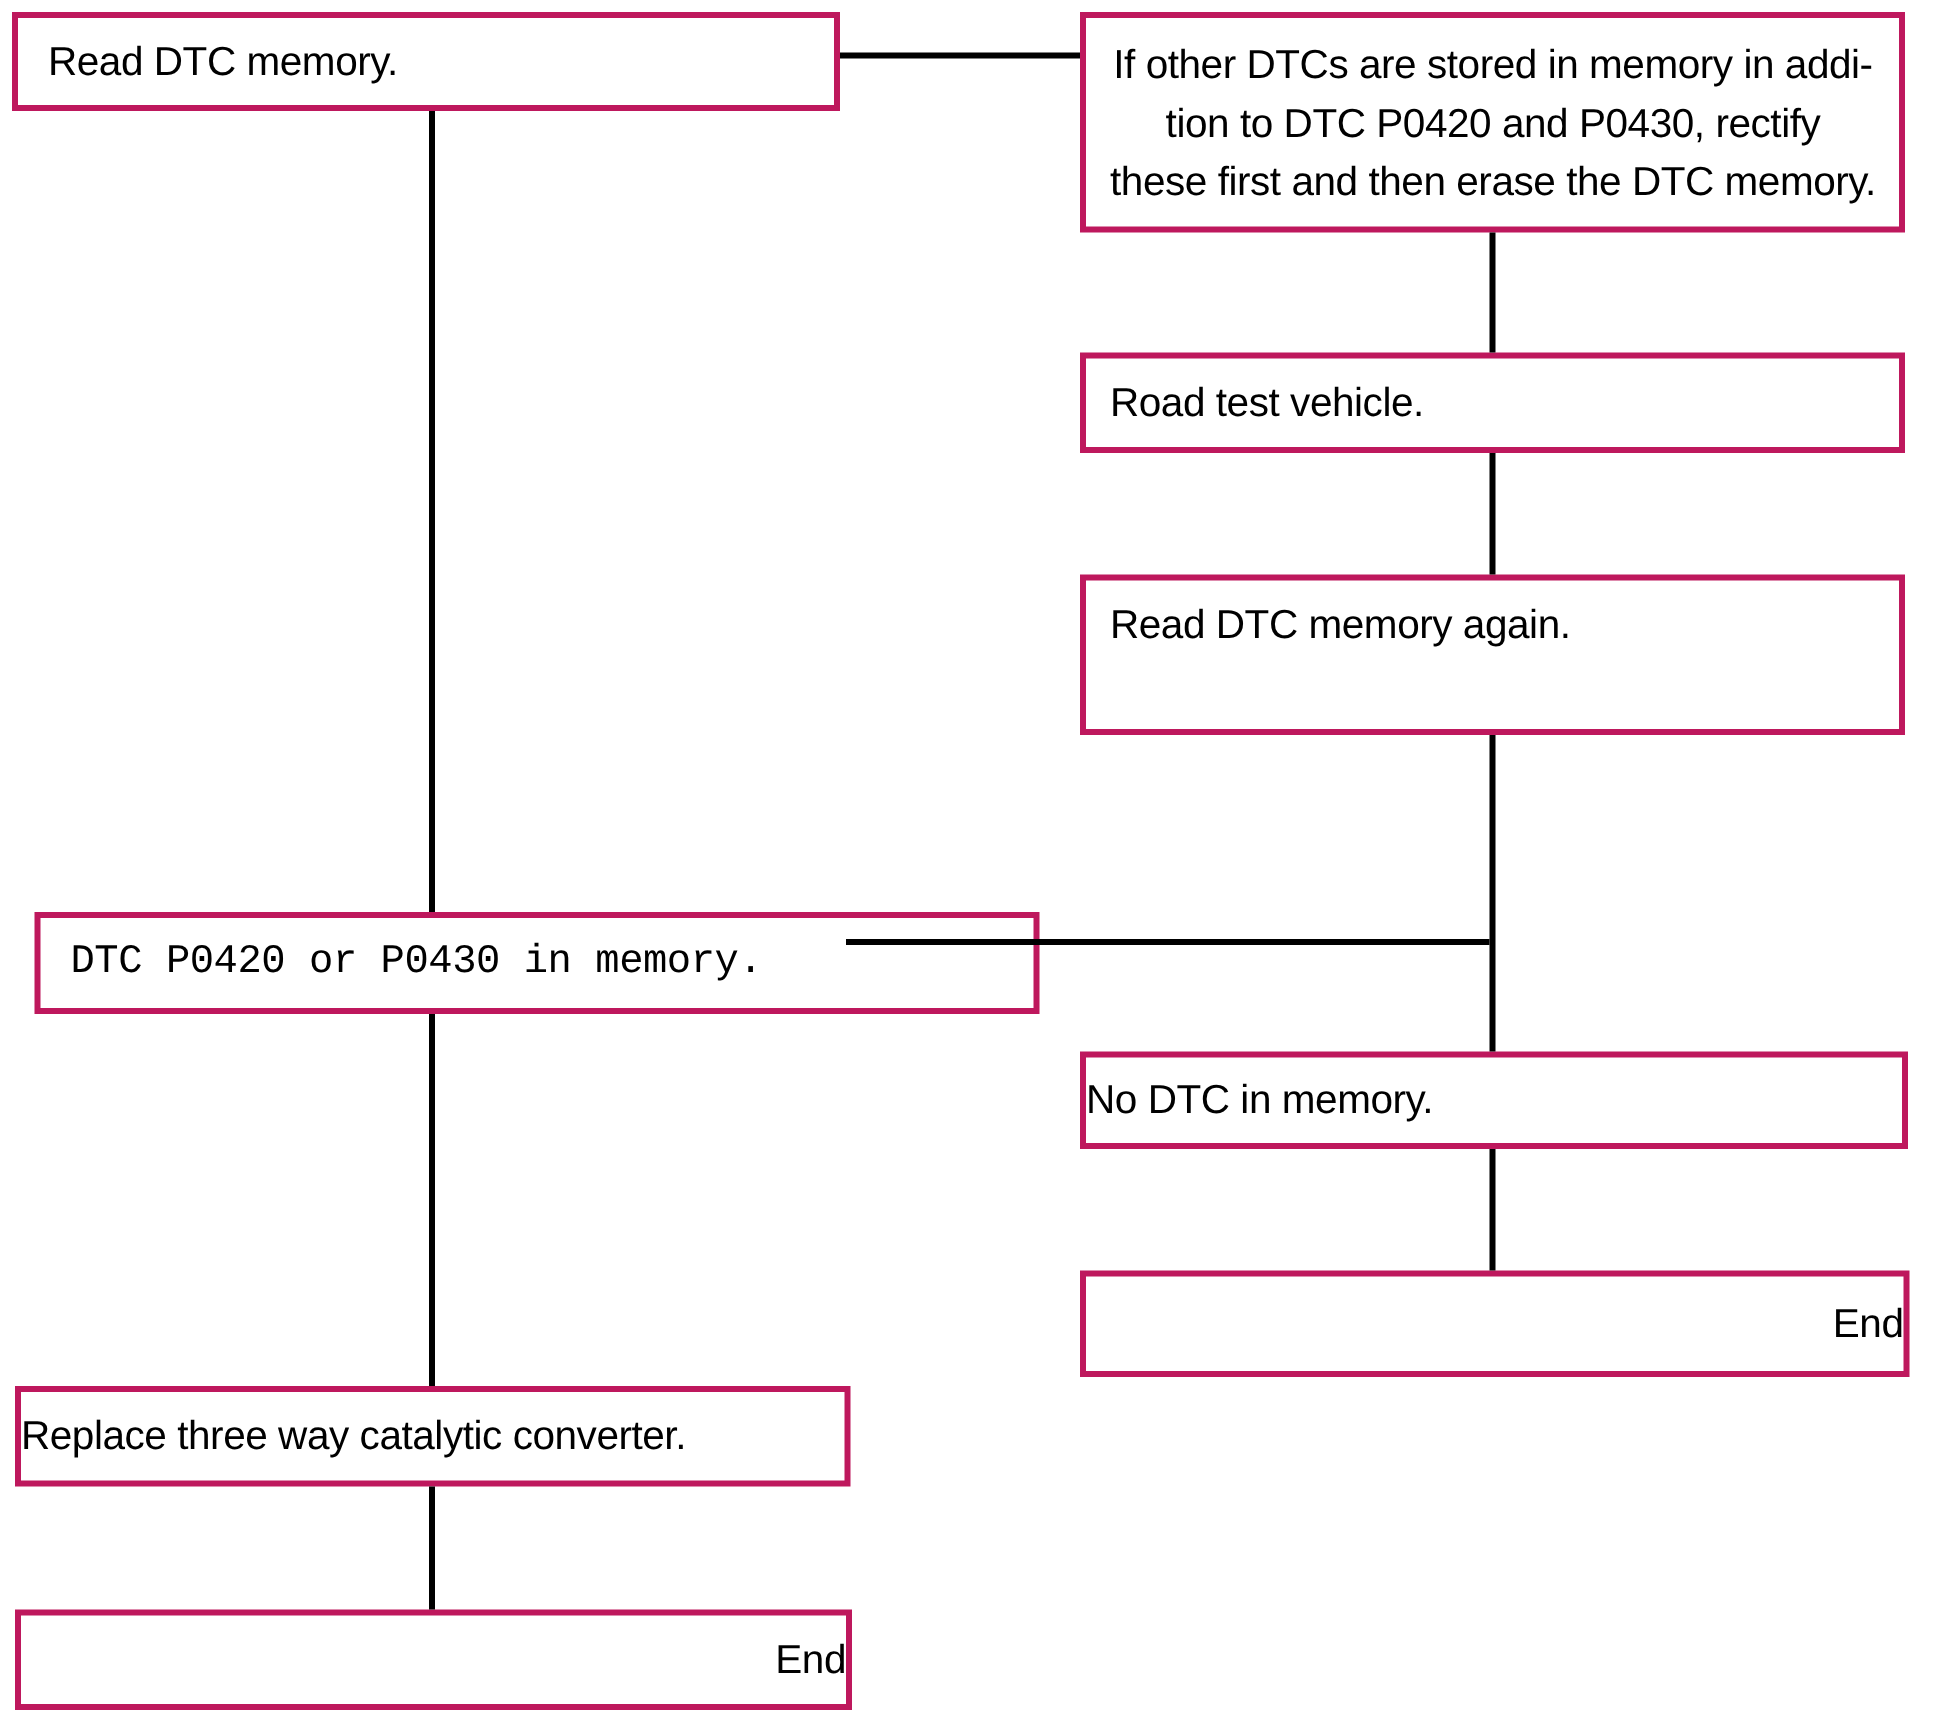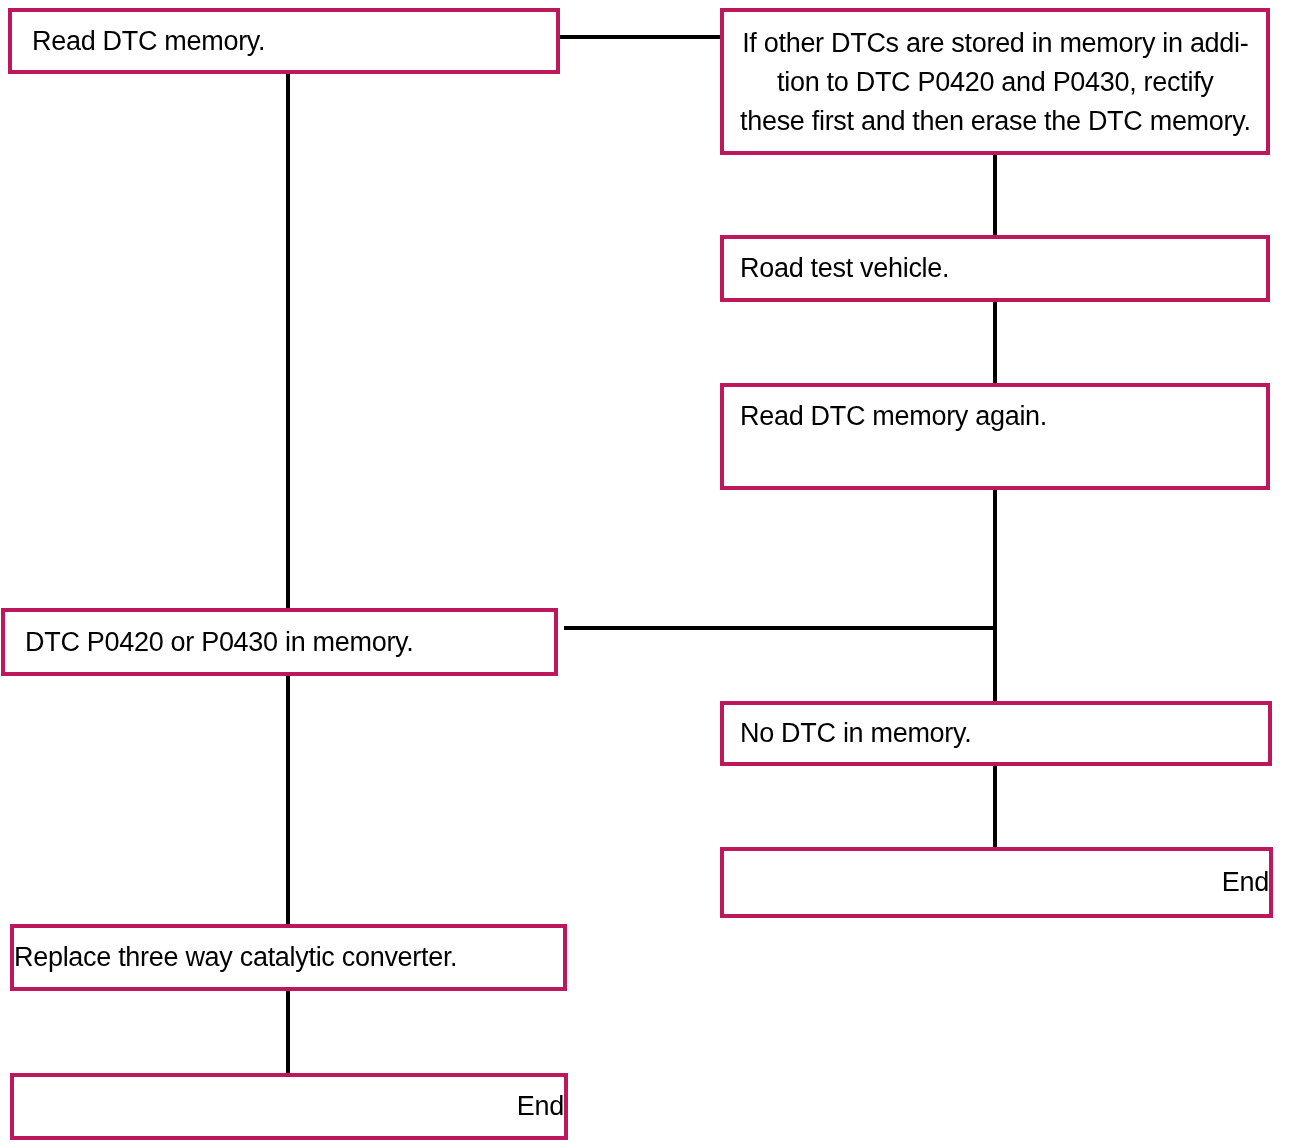--- a/index.html
+++ b/index.html
@@ -45,22 +45,22 @@
   .edge {
     position: absolute;
     background: #000000;
   }
 
   
   #n-read-dtc        { left: 8px;   top: 8px;    width: 552px; height: 66px;  padding-left: 20px; }
   #n-other-dtcs-note { left: 720px; top: 8px;    width: 550px; height: 147px; padding: 12px 10px 0 16px; }
   #n-road-test       { left: 720px; top: 235px;  width: 550px; height: 67px;  padding-left: 16px; }
   #n-read-again      { left: 720px; top: 383px;  width: 550px; height: 107px; padding: 13px 10px 0 16px; }
-  #n-dtc-in-memory   { left: 1px;   top: 608px;  width: 557px; height: 68px;  padding-left: 20px; }
-  #n-no-dtc          { left: 720px; top: 701px;  width: 552px; height: 65px;  padding-left: 16px; }
+  #n-dtc-in-memory   { left: 23px;   top: 608px;  width: 670px; height: 68px;  padding-left: 20px; font-family: Liberation Mono, monospace; }
+  #n-no-dtc          { left: 720px; top: 701px;  width: 552px; height: 65px;  padding-left: 0; }
   #n-end-right       { left: 720px; top: 847px;  width: 553px; height: 71px;  padding-left: 18px; }
   #n-replace-cat     { left: 10px;  top: 924px;  width: 557px; height: 67px;  }
   #n-end-left        { left: 10px;  top: 1073px; width: 558px; height: 67px;  padding-left: 20px; }
 
   
   #e-read-to-note    { left: 560px; top: 35px;  width: 160px; height: 4px; }
   #e-read-to-dtcmem  { left: 286px; top: 74px;  width: 4px;   height: 534px; }
   #e-note-to-road    { left: 993px; top: 155px; width: 4px;   height: 80px; }
   #e-road-to-again   { left: 993px; top: 302px; width: 4px;   height: 81px; }
   #e-again-to-nodtc  { left: 993px; top: 490px; width: 4px;   height: 211px; }

